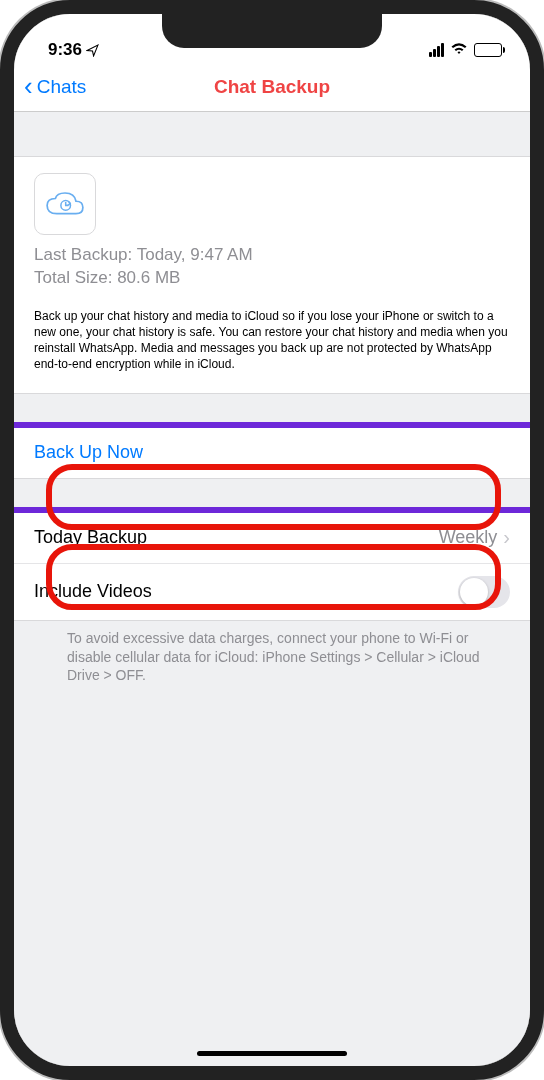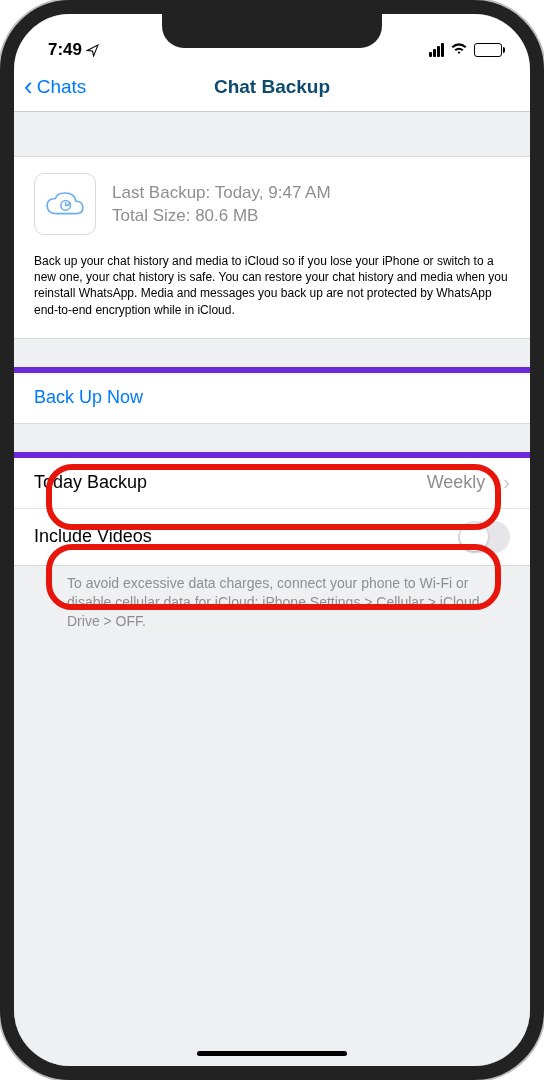--- a/index.html
+++ b/index.html
@@ -98,39 +98,39 @@
       font-size: 26px;
       font-weight: 400;
       line-height: 1;
       margin-bottom: 2px;
     }
     .nav-title {
       position: absolute;
       left: 50%; transform: translateX(-50%);
       font-size: 19px;
       font-weight: 600;
-      color: #0c4a6e;
+      color: #ef4444;
     }
     .content {
       background: #eff0f2;
       height: calc(100% - 98px);
       overflow-y: auto;
     }
     .section-card {
       background: #fff;
       margin-top: 44px;
       border-top: 1px solid #d9d9db;
       border-bottom: 1px solid #d9d9db;
       padding: 16px 20px 20px;
     }
     .backup-header {
       display: flex;
-      gap: 16px;
       align-items: flex-start;
       margin-bottom: 18px;
+      flex-direction: column;
     }
     .cloud-icon {
       width: 62px; height: 62px;
       border: 1px solid #d9d9db;
       border-radius: 10px;
       display: flex;
       align-items: center;
       justify-content: center;
       flex-shrink: 0;
     }
@@ -163,21 +163,21 @@
     }
     .row + .row {
       border-top: 1px solid #e5e5e7;
     }
     .row.link { color: #007aff; }
     .row .value {
       color: #8e8e93;
       font-size: 18px;
       display: flex;
       align-items: center;
-      gap: 18px;
+      gap: 6px;
     }
     .chevron-right {
       color: #c7c7cc;
       font-size: 20px;
     }
     .toggle {
       width: 52px; height: 32px;
       background: #e5e5ea;
       border-radius: 16px;
       position: relative;
@@ -224,21 +224,21 @@
     }
   </style>
 </head>
 <body>
 
 <div class="device-frame">
   <div class="notch"></div>
 
   <div class="status-bar">
     <div class="status-left">
-      <span>7:49</span>
+      <span>9:36</span>
       <svg width="13" height="13" viewBox="0 0 24 24">
           <path d="M2 12 L22 2 L14 22 L12 13 Z" fill="none" stroke="#000" stroke-width="2"></path>
         </svg>
     </div>
     <div class="status-right">
       <span class="signal-bars">
         <span></span>
           <span></span>
           <span></span>
           <span></span>

